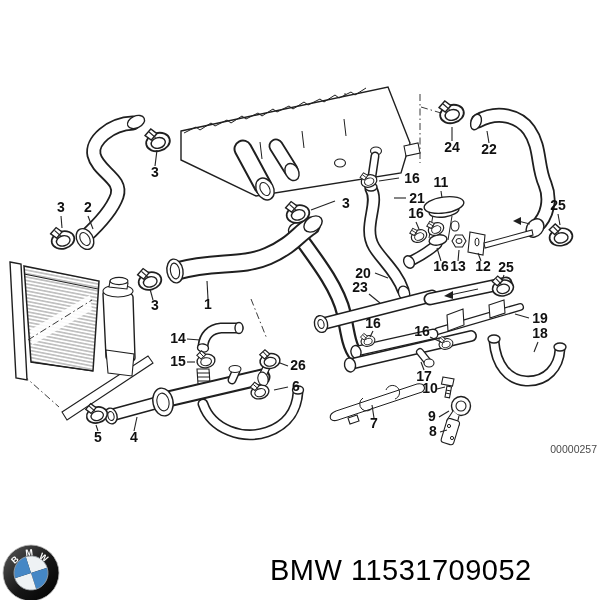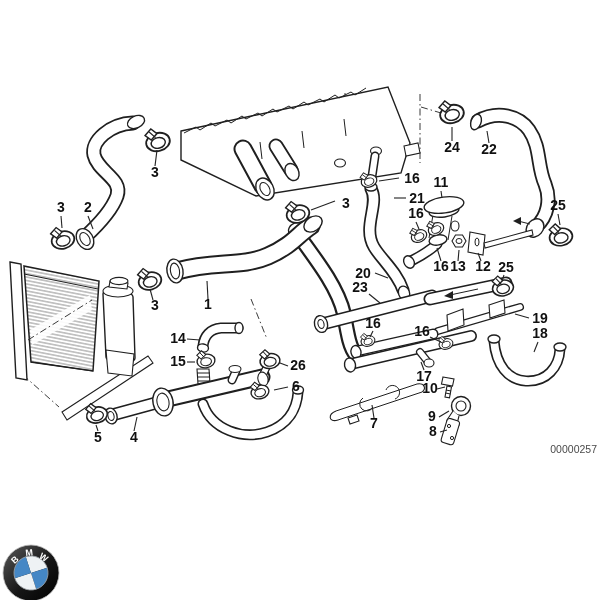--- a/index.html
+++ b/index.html
@@ -343,14 +343,18 @@
       <path d="M30,30 L47,30 A17,17 0 0 1 30,47 Z" fill="#4587c5"></path>
       <path d="M30,30 L30,47 A17,17 0 0 1 13,30 Z" fill="#eef2f4"></path>
       <path d="M30,30 L13,30 A17,17 0 0 1 30,13 Z" fill="#4587c5"></path>
       <circle cx="30" cy="30" r="17" fill="none" stroke="#9aa0a4" stroke-width="0.8"></circle>
     </g>
     <text class="logo-letter" transform="translate(16,19) rotate(-42)">B</text>
     <text class="logo-letter" transform="translate(28.5,12.5) rotate(-6)">M</text>
     <text class="logo-letter" transform="translate(41,17) rotate(34)">W</text>
   </svg>
 
+  <div id="footer-caption">
+    <span>BMW</span>
+    <span>11531709052</span>
+  </div>
 
 </div>
 
 </body></html>

